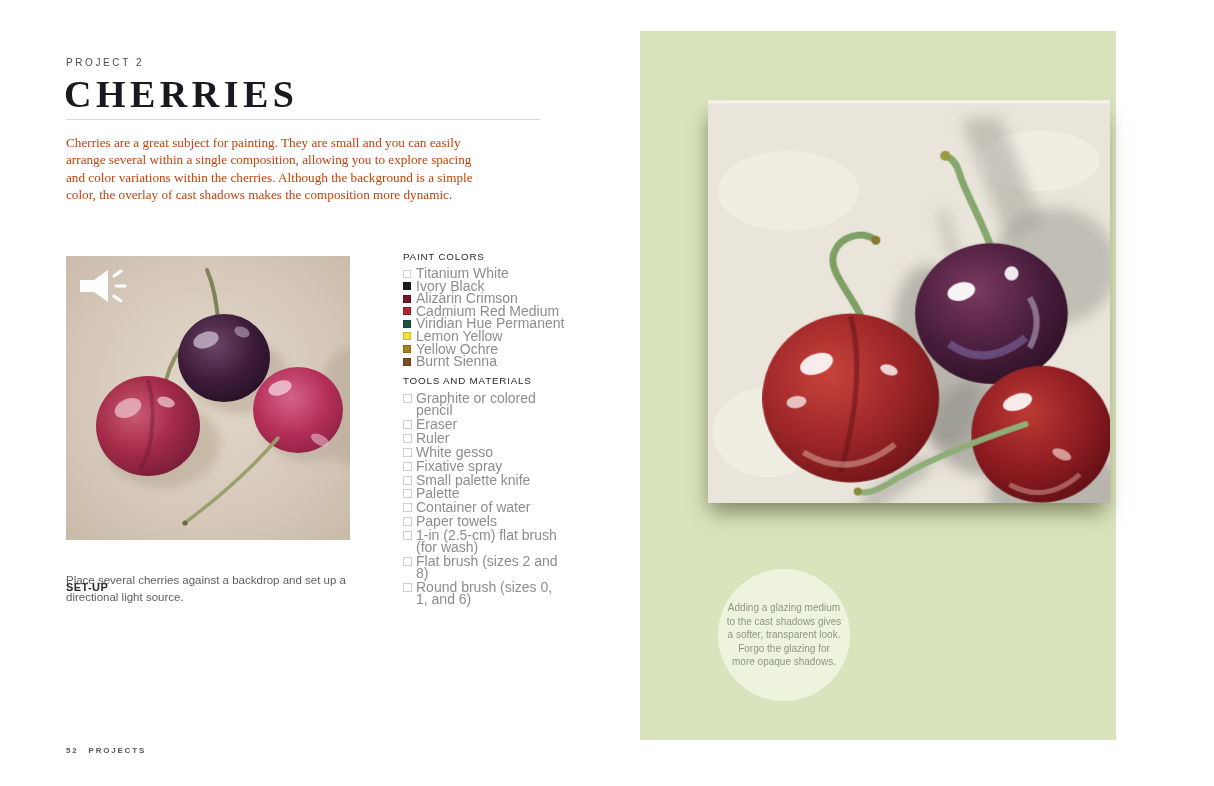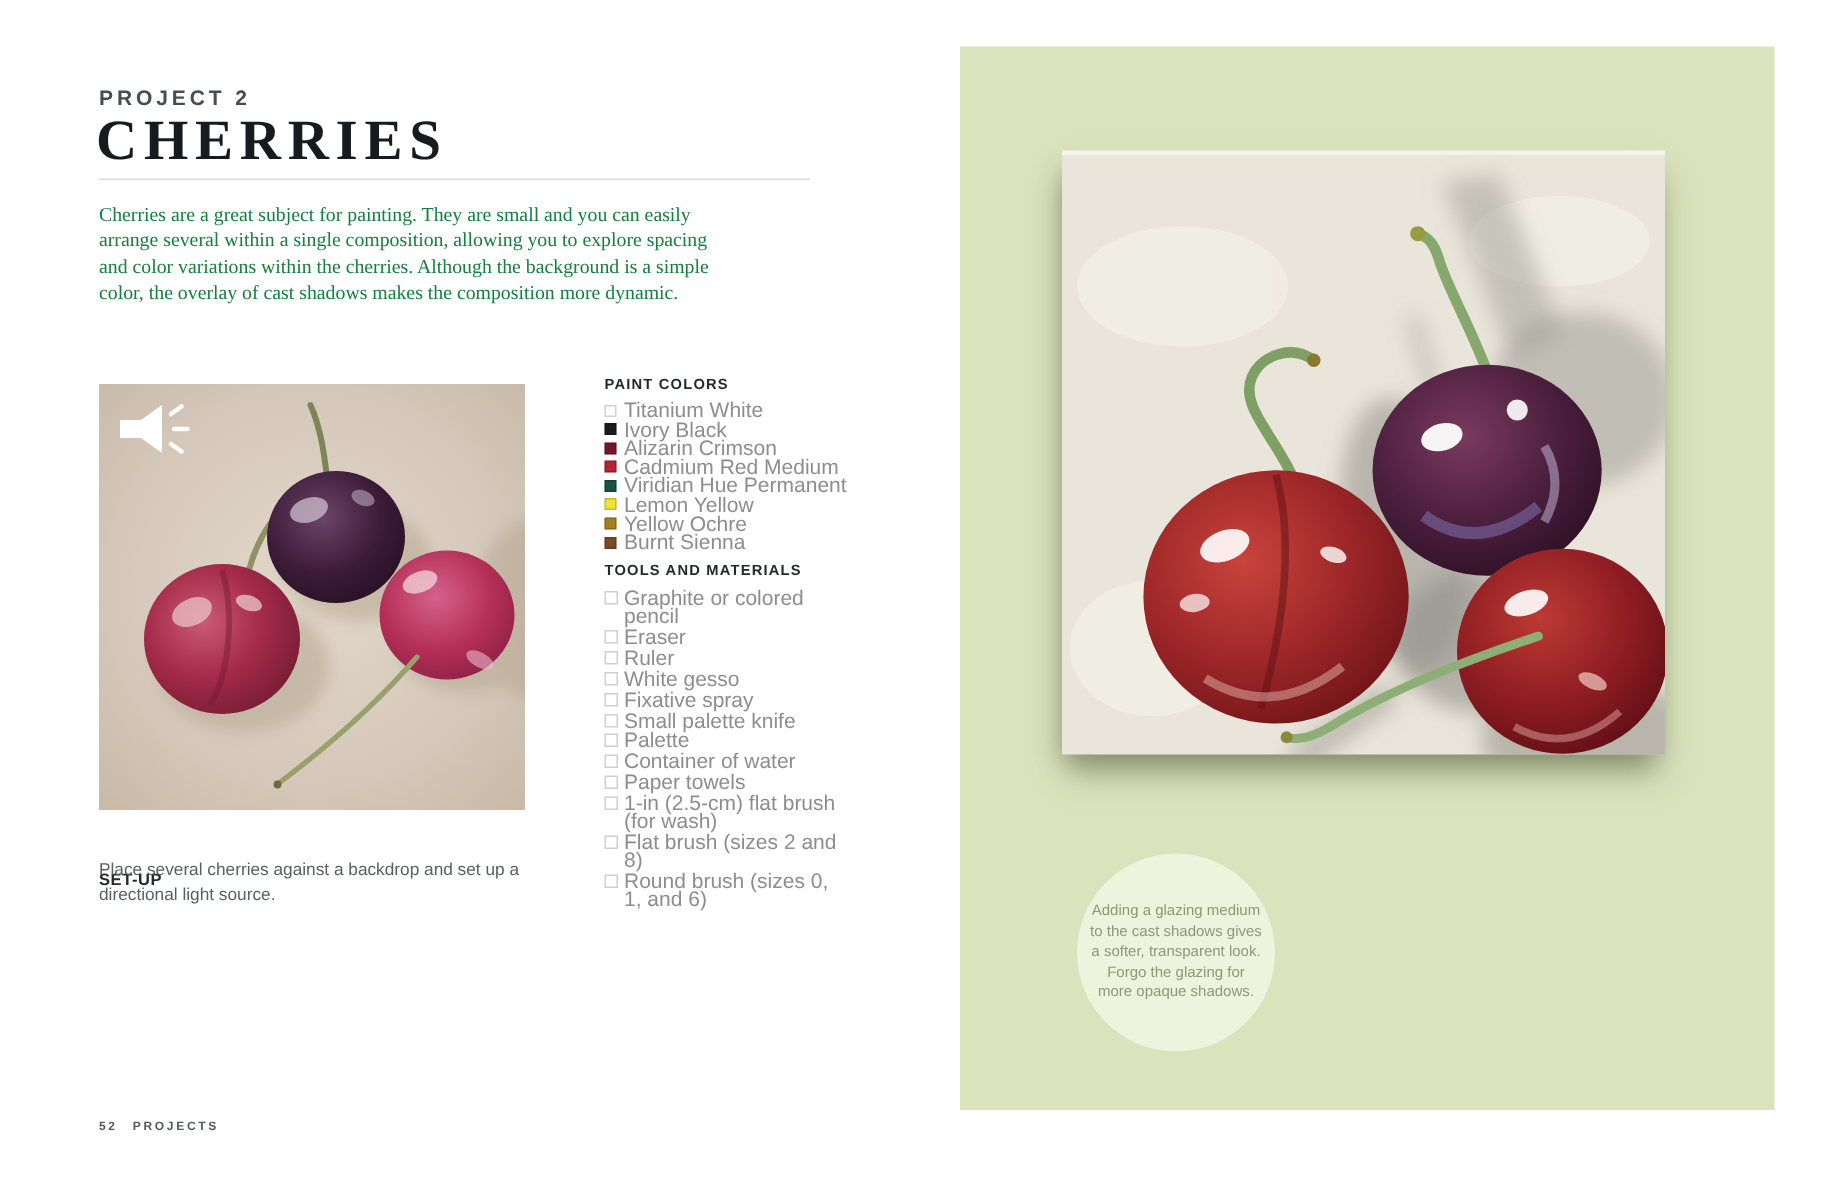--- a/index.html
+++ b/index.html
@@ -4,56 +4,56 @@
 <style>
   html,body{margin:0;padding:0;}
   body{
     width:1214px;height:786px;position:relative;background:#ffffff;
     font-family:"Liberation Sans", sans-serif;overflow:hidden;
   }
   .abs{position:absolute;}
 
   
   .eyebrow{
-    left:66px;top:57px;font-size:14px;font-weight:bold;letter-spacing:2.6px;
+    left:66px;top:57px;font-size:10px;font-weight:normal;letter-spacing:2.6px;
     color:#4a4c50;
   }
   .title{
     left:64px;top:72px;font-family:"Liberation Serif", serif;font-size:38px;
     font-weight:600;letter-spacing:4.5px;color:#181a1f;
   }
   .title-rule{
     left:66px;top:119px;width:474px;height:1px;background:#d9d9d9;
   }
   .intro{
     left:66px;top:134px;width:412px;font-family:"Liberation Serif", serif;
-    font-size:13.2px;line-height:17.3px;color:#15803d;
+    font-size:13.2px;line-height:17.3px;color:#c2410c;
   }
   .photo-wrap{left:66px;top:256px;width:284px;height:284px;}
   .setup-heading{left:66px;top:581px;font-size:11px;font-weight:bold;letter-spacing:.4px;color:#27292d;}
   .setup-body{left:66px;top:572px;width:322px;font-size:11.5px;line-height:16.5px;color:#5a5e63;}
   .footer{left:66px;top:746px;font-size:8px;font-weight:bold;letter-spacing:1.8px;color:#55585c;}
   .footer span{margin-right:10px;}
 
   
   .paint-block{left:403px;top:251px;width:175px;}
   .tools-block{left:403px;top:375px;width:162px;}
-  .list-heading{font-size:9.8px;font-weight:bold;letter-spacing:.8px;color:#26282c;margin:0 0 6px 0;}
+  .list-heading{font-size:9.8px;font-weight:normal;letter-spacing:.8px;color:#26282c;margin:0 0 6px 0;}
   .paint-row{display:flex;align-items:flex-start;margin:0 0 2.6px 0;}
   .paint-swatch{width:8px;height:8px;flex:0 0 8px;margin:1.5px 5px 0 0;border:1px solid rgba(0,0,0,.18);box-sizing:border-box;}
   .paint-label,.tool-label{font-size:14px;line-height:10px;color:#8d8d8d;}
   .tool-row{position:relative;padding-left:13px;margin:0 0 1.8px 0;}
   .tool-label{display:block;line-height:12.1px;}
   .tool-check{
     position:absolute;left:0;top:2px;width:7px;height:7px;background:#fff;
     border:1px solid #cfcfcf;box-sizing:content-box;
   }
 
   
-  .green-page{left:640px;top:31px;width:543px;height:709px;}
+  .green-page{left:640px;top:31px;width:476px;height:709px;}
   .canvas{
     left:68px;top:69px;width:402px;height:403px;
     box-shadow:0 14px 20px -4px rgba(95,100,70,.55), -6px 10px 16px -6px rgba(95,100,70,.35);
   }
   .callout{
     left:78px;top:538px;width:132px;height:132px;border-radius:50%;
     display:flex;align-items:center;justify-content:center;text-align:center;
   }
   .callout-text{width:116px;font-size:10px;line-height:13.6px;color:#8d987b;}
 </style>

